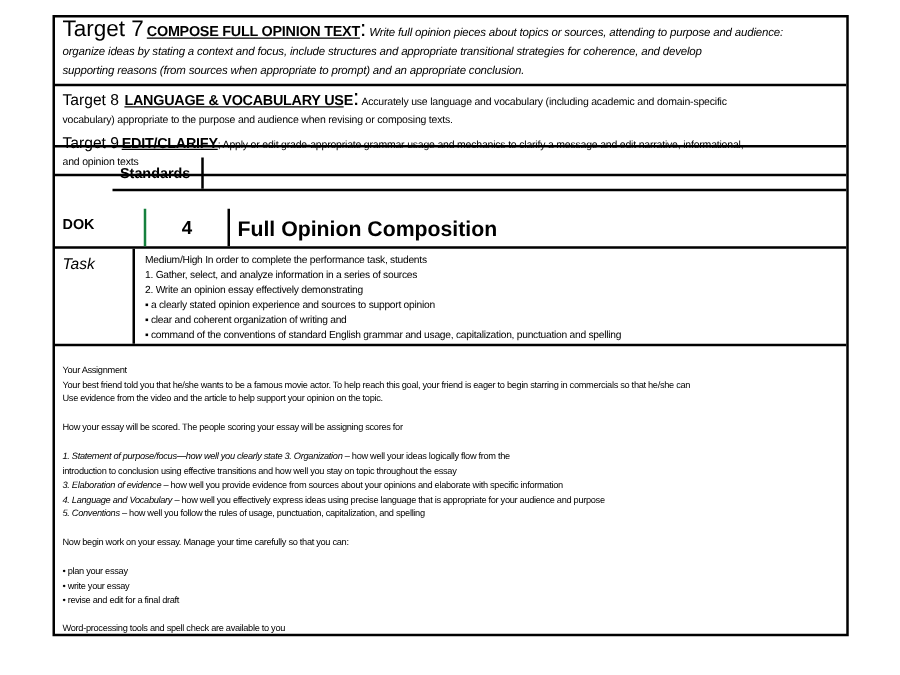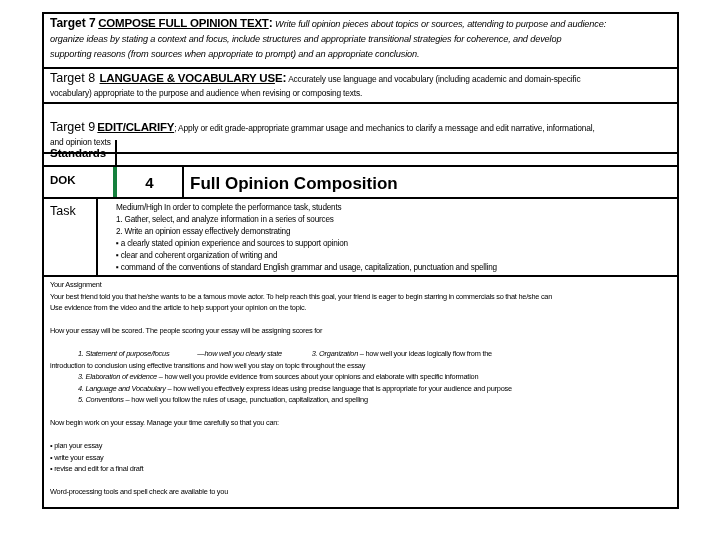--- a/index.html
+++ b/index.html
@@ -31,45 +31,45 @@
       border-bottom: 2px solid #000;
       box-sizing: border-box;
     }
     .target {
       padding: 2px 6px 0 6px;
       font-size: 9.2px;
       line-height: 15px;
       letter-spacing: -0.15px;
     }
     .target .tnum {
-      font-weight: bold;
-      font-size: 12px;
+      font-weight: normal;
+      font-size: 18px;
       letter-spacing: 0;
     }
     .target .tnum.light {
       font-weight: normal;
       font-size: 12.5px;
     }
     .target .ttitle {
       font-weight: bold;
       text-decoration: underline;
       font-size: 11.5px;
       letter-spacing: -0.2px;
     }
     .target .tdesc-italic {
       font-style: italic;
     }
     .target.t8, .target.t9 {
       font-size: 8.4px;
       line-height: 14px;
     }
     #row-t7 { top: 0; height: 55px; }
-    #row-t8 { top: 55px; height: 35px; }
-    #row-t9 { top: 104px; height: 36px; }
-    #row-standards { top: 126px; height: 27px; }
+    #row-t8 { top: 55px; height: 49px; }
+    #row-t9 { top: 91px; height: 36px; }
+    #row-standards { top: 112px; height: 27px; margin-left: 46px; }
     #row-dok { top: 153px; height: 32px; }
     #row-task { top: 185px; height: 78px; }
 
     .cell {
       position: absolute;
       top: 0;
       bottom: 0;
       box-sizing: border-box;
     }
     .label-cell {
@@ -81,66 +81,67 @@
       align-items: center;
     }
     #std-label { width: 73px; border-right: 2px solid #000; }
     #std-value {
       left: 73px; right: 0;
       padding-left: 8px;
       font-size: 12px;
       display: flex; align-items: center;
       letter-spacing: -0.2px;
     }
-    #dok-label { width: 73px; border-right: 4px solid #15803d; align-items: flex-start; padding-top: 7px; }
+    #dok-label { width: 73px; border-right: 2px solid #15803d; align-items: flex-start; padding-top: 7px; }
     #dok-value {
       left: 73px; width: 67px;
       border-right: 2px solid #000;
       font-weight: bold;
       font-size: 15px;
       display: flex; align-items: center; justify-content: center;
     }
     #dok-desc {
       left: 140px; right: 0;
       padding-left: 6px;
       font-weight: bold;
       font-size: 17px;
       padding-top: 7px;
     }
     #task-label {
-      width: 54px;
+      width: 64px;
       border-right: 2px solid #000;
       align-items: flex-start;
       padding-top: 5px;
       font-weight: normal;
       font-size: 12.5px;
+      font-style: italic;
     }
     #task-content {
       left: 64px; right: 0;
       padding: 3px 0 0 8px;
       font-size: 8.2px;
       line-height: 12px;
       letter-spacing: -0.2px;
     }
     #task-content .line { white-space: nowrap; }
 
     #assignment {
       position: absolute;
       left: 0; right: 0;
       top: 263px;
       bottom: 0;
-      padding: 2px 6px 0 6px;
+      padding: 13px 6px 0 6px;
       font-size: 7.4px;
       line-height: 11.5px;
       letter-spacing: -0.25px;
       box-sizing: border-box;
     }
     #assignment .line { white-space: nowrap; }
     #assignment .gap { height: 11.5px; }
-    #assignment .it { font-style: italic; margin-left: 28px; }
+    #assignment .it { font-style: italic; }
   </style>
 </head>
 <body>
 
 <div class="sheet">
 
   <div class="row target t7" id="row-t7">
     <div class="line">
       <span class="tnum">Target 7</span>
       <span class="ttitle">COMPOSE FULL OPINION TEXT</span><span class="tnum">:</span>

